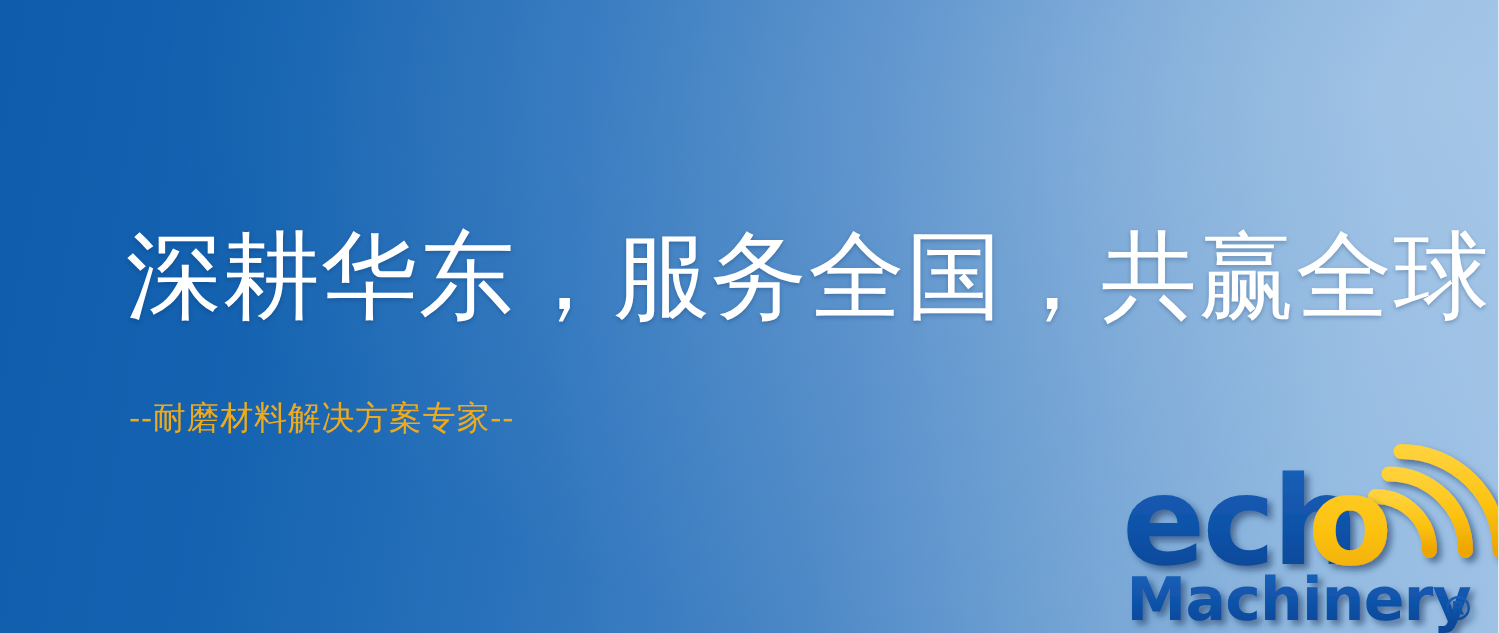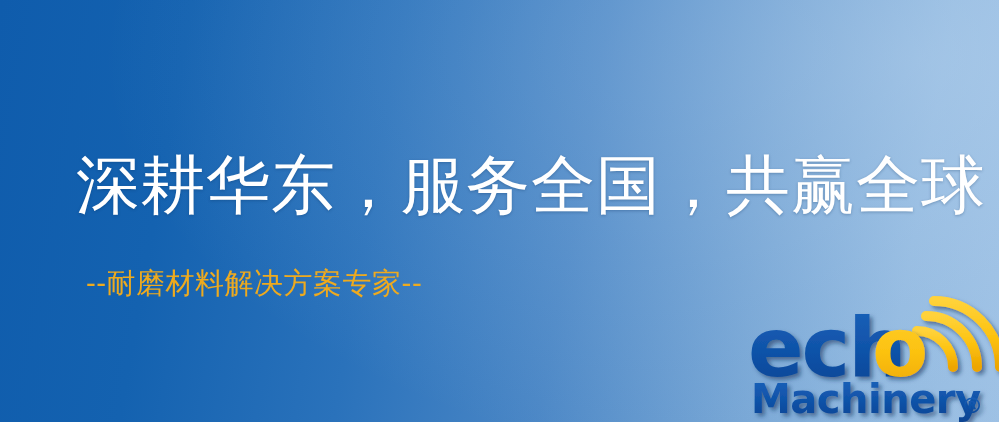--- a/index.html
+++ b/index.html
@@ -31,40 +31,40 @@
     inset: 0;
     background: radial-gradient(120% 150% at 92% 14%,
                 rgba(190, 215, 240, 0.38) 0%,
                 rgba(190, 215, 240, 0.14) 38%,
                 rgba(190, 215, 240, 0.00) 68%);
     pointer-events: none;
   }
 
   .headline {
     position: absolute;
-    left: 76px;
+    left: 84px;
     top: 151px;
     width: 860px;
     color: #ffffff;
     font-family: "DejaVu Serif", "Liberation Serif", serif;
     font-size: 64px;
     line-height: 1.08;
     letter-spacing: 1px;
     white-space: nowrap;
     text-shadow: 0 1px 3px rgba(10, 45, 90, 0.30);
     z-index: 3;
   }
 
   .subtitle {
     position: absolute;
     left: 86px;
     top: 268px;
     color: #eeaa1e;
     font-family: "DejaVu Serif", "Liberation Serif", serif;
-    font-size: 29px;
+    font-size: 22px;
     line-height: 1.1;
     letter-spacing: 0.5px;
     white-space: nowrap;
     z-index: 3;
   }
 
   
   .logo {
     position: absolute;
     left: 748px;

